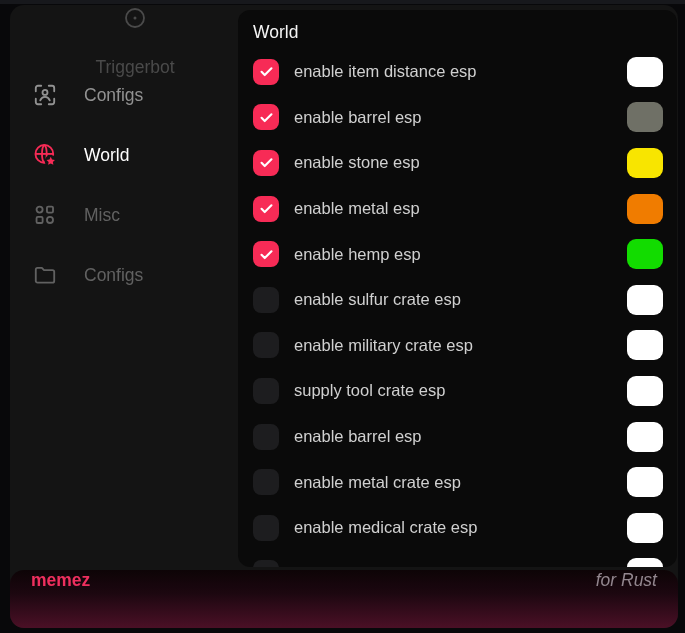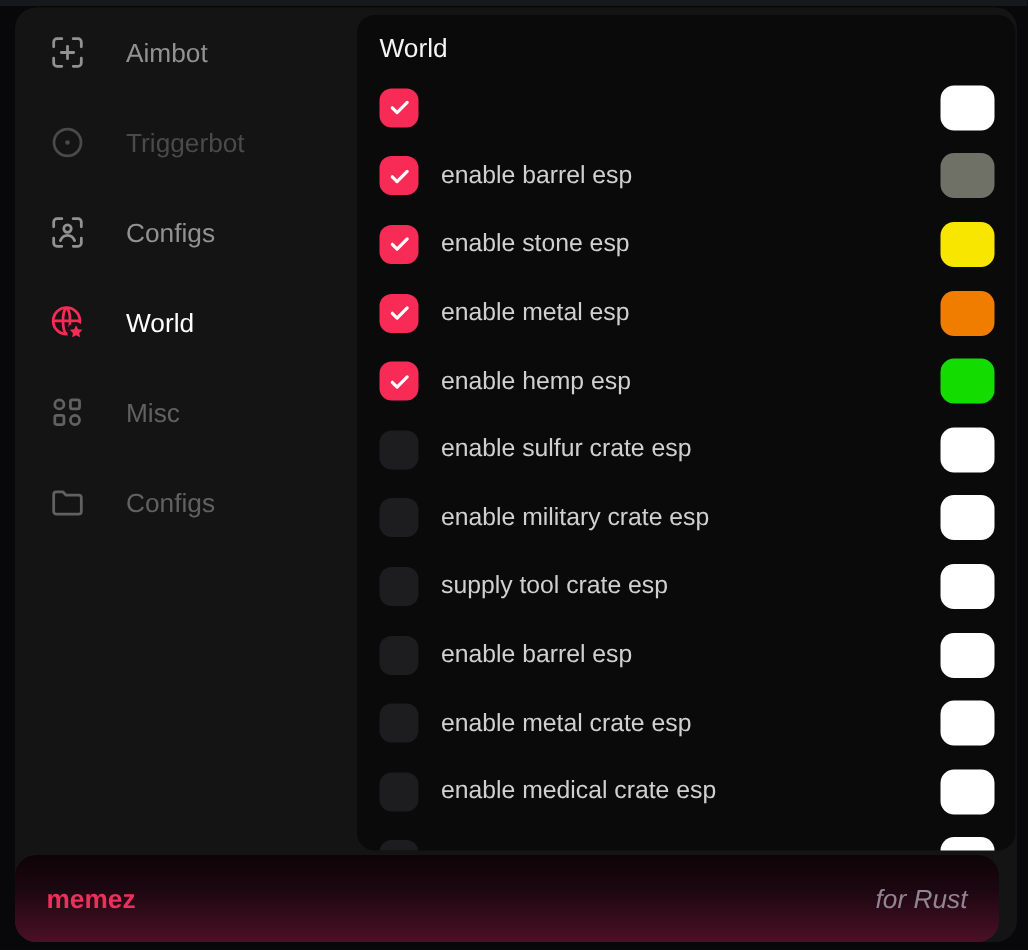--- a/index.html
+++ b/index.html
@@ -18,21 +18,21 @@
 
   
   .sidebar{position:absolute;left:0;top:0;width:228px;}
   .side-item{
     height:60px;display:flex;align-items:center;
     padding-left:22px;gap:26px;font-size:17.5px;cursor:default;
   }
   .side-item .icon{width:26px;height:26px;flex:none;display:flex;align-items:center;justify-content:center;}
   .side-item .icon svg{width:26px;height:26px;display:block;}
   .state-normal{color:#929292;}
-  .state-faint{color:#4a4a4a;}
+  .state-faint{color:#4a4a4a;flex-direction:column;}
   .state-muted{color:#616161;}
   .state-active{color:#ffffff;}
   .state-active .icon{color:#f72b56;}
 
   
   .panel{
     position:absolute;left:228px;top:5px;right:1px;height:557px;
     background:#0a0a0a;border-radius:12px;overflow:hidden;
   }
   .panel-title{margin:12px 0 0 15px;color:#f5f5f5;font-size:17.5px;font-weight:500;}
@@ -42,49 +42,36 @@
     width:26px;height:26px;border-radius:8px;background:#1d1d1f;
     flex:none;display:flex;align-items:center;justify-content:center;
   }
   .checkbox svg{display:none;width:17px;height:17px;}
   .checkbox.checked svg{display:block;}
   .row-label{margin-left:15px;color:#d0d0d0;font-size:16.5px;}
   .swatch{margin-left:auto;width:36px;height:30px;border-radius:9px;flex:none;}
 
   
   .footer{
-    position:absolute;left:0;right:12px;bottom:0;height:58px;
+    position:absolute;left:0;right:0;bottom:0;height:58px;
     border-radius:14px;
     background:linear-gradient(180deg,#0d0406 0%,#1c0710 40%,#4b1026 100%);
-    display:flex;align-items:center;padding:0 21px;box-sizing:border-box;
+    display:flex;align-items:flex-start;padding:0 21px;box-sizing:border-box;
   }
   .brand{color:#ee2f5e;font-weight:bold;font-size:17.5px;}
   .tagline{margin-left:auto;color:#92868e;font-style:italic;font-weight:normal;font-size:17.5px;}
 </style>
 </head>
 <body>
 
 <div class="top-strip"></div>
 
 <div class="window">
 
   <nav class="sidebar">
-      <div class="side-item state-normal">
-    <span class="icon">
-          <svg viewBox="0 0 24 24" fill="none" stroke="currentColor" stroke-width="1.7" stroke-linecap="round" stroke-linejoin="round">
-            <path d="M3.5 8.5v-3a2 2 0 0 1 2-2h3"></path>
-            <path d="M15.5 3.5h3a2 2 0 0 1 2 2v3"></path>
-            <path d="M20.5 15.5v3a2 2 0 0 1-2 2h-3"></path>
-            <path d="M8.5 20.5h-3a2 2 0 0 1-2-2v-3"></path>
-            <path d="M12 8.2v7.6"></path>
-            <path d="M8.2 12h7.6"></path>
-          </svg>
-        </span>
-    <span class="side-label">Aimbot</span>
-  </div>
       <div class="side-item state-faint">
     <span class="icon">
           <svg viewBox="0 0 24 24" fill="none" stroke="currentColor" stroke-width="1.7">
             <circle cx="12" cy="12" r="8.3"></circle>
             <circle cx="12" cy="12" r="1.4" fill="currentColor" stroke="none"></circle>
           </svg>
         </span>
     <span class="side-label">Triggerbot</span>
   </div>
       <div class="side-item state-normal">
@@ -136,20 +123,21 @@
 
   <section class="panel">
     <div class="panel-title">World</div>
     <div class="rows">
         <div class="row">
     <span class="checkbox checked" style="background: rgb(247, 43, 86);">
       <svg viewBox="0 0 24 24" fill="none" stroke="#ffffff" stroke-width="3" stroke-linecap="round" stroke-linejoin="round">
               <path d="M5 12.5l4.5 4.5L19 7.5"></path>
             </svg>
     </span>
+    <span class="row-label">enable item distance esp</span>
     <span class="swatch" style="background: rgb(255, 255, 255);"></span>
   </div>
         <div class="row">
     <span class="checkbox checked" style="background: rgb(247, 43, 86);">
       <svg viewBox="0 0 24 24" fill="none" stroke="#ffffff" stroke-width="3" stroke-linecap="round" stroke-linejoin="round">
               <path d="M5 12.5l4.5 4.5L19 7.5"></path>
             </svg>
     </span>
     <span class="row-label">enable barrel esp</span>
     <span class="swatch" style="background: rgb(111, 112, 102);"></span>

